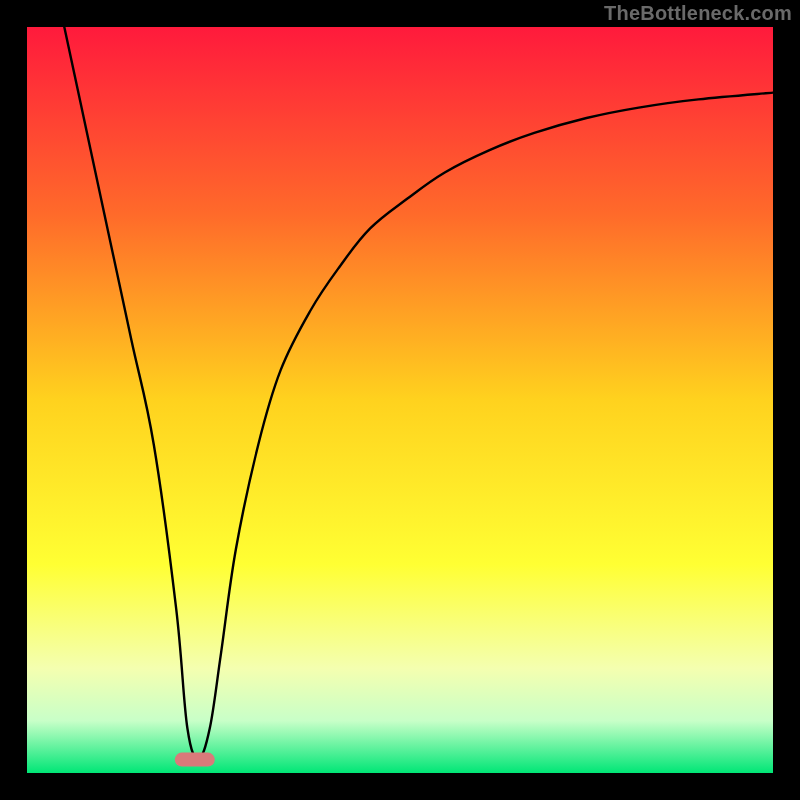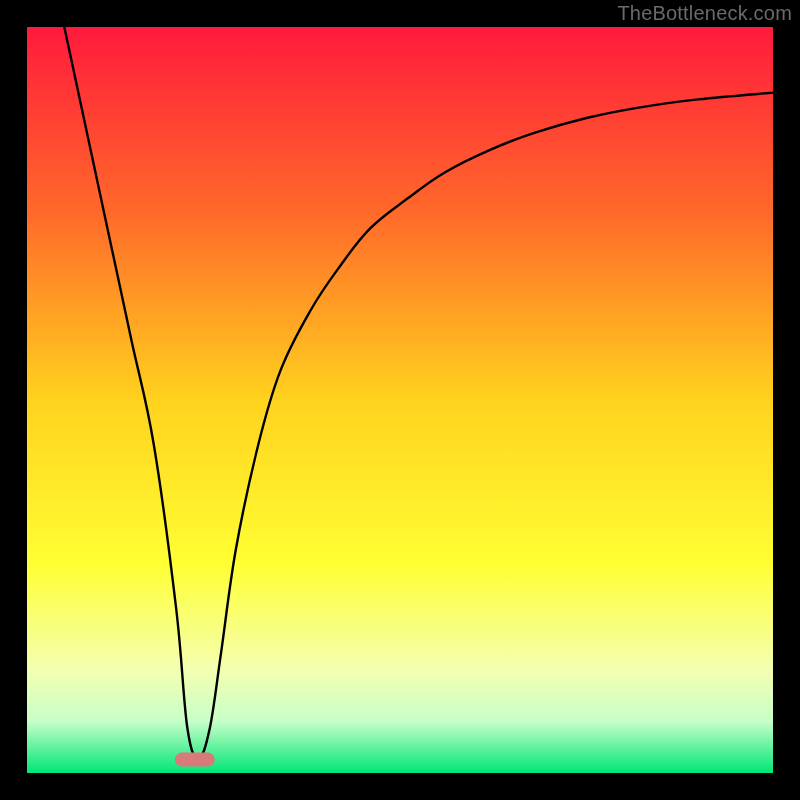--- a/index.html
+++ b/index.html
@@ -16,21 +16,21 @@
     width: 800px;
     height: 800px;
     background: #000;
   }
   .attribution {
     position: absolute;
     top: 2px;
     right: 8px;
     color: #6a6a6a;
     font-size: 20px;
-    font-weight: 400;
+    font-weight: 700;
     letter-spacing: 0.2px;
     z-index: 5;
   }
   .plot {
     position: absolute;
     left: 27px;
     top: 27px;
     width: 746px;
     height: 746px;
   }

